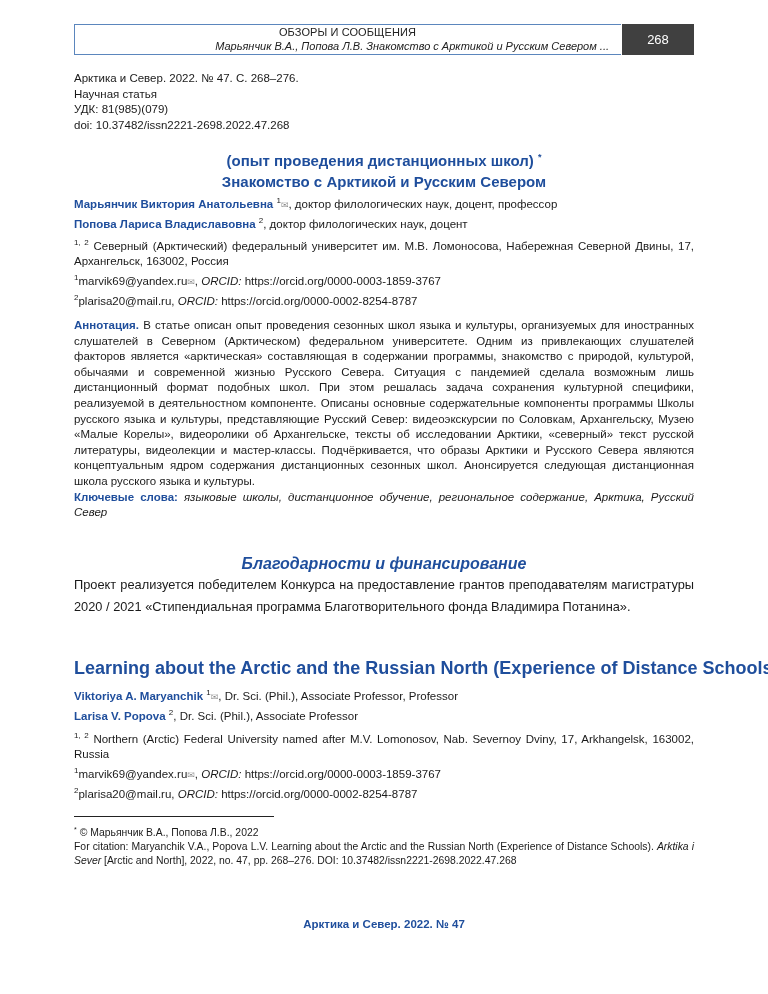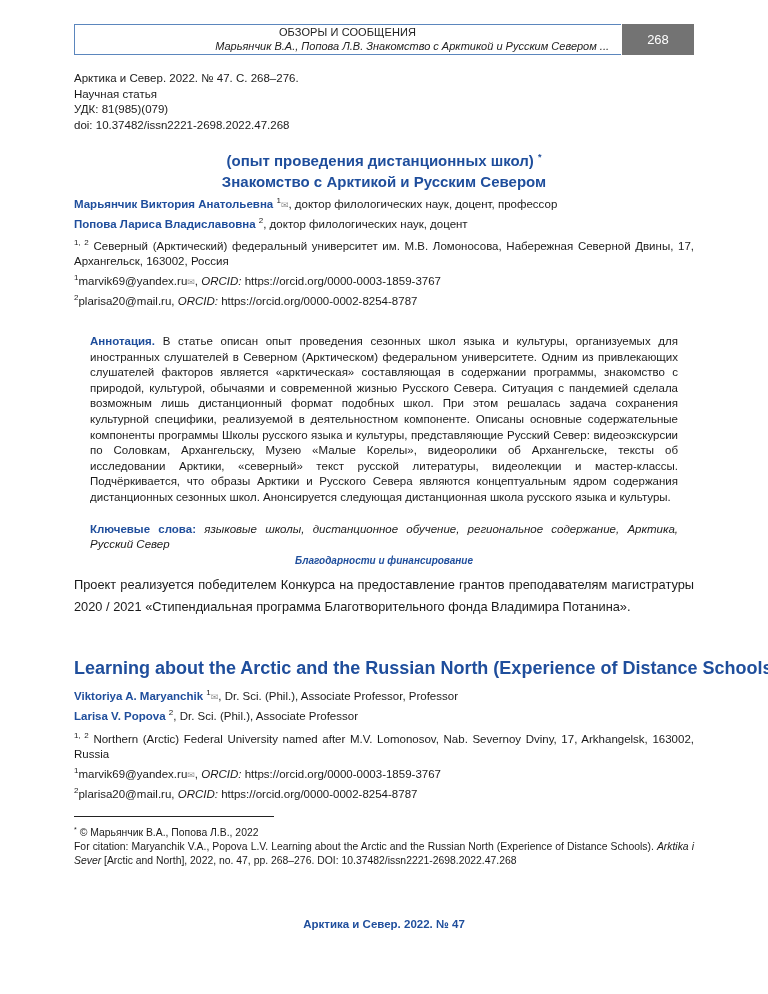--- a/index.html
+++ b/index.html
@@ -17,21 +17,21 @@
     .run-header .sec {
       position: absolute; left: 0; top: 2px; width: 547px; text-align: center;
       font-size: 11px; letter-spacing: 0.1px; color: #222;
     }
     .run-header .short {
       position: absolute; left: 0; top: 16px; width: 535px; text-align: right;
       font-size: 11px; font-style: italic; color: #222;
     }
     .run-header .pg {
       position: absolute; left: 548px; top: 0; width: 72px; height: 31px;
-      background: #737373; color: #fff; font-size: 13px;
+      background: #404040; color: #fff; font-size: 13px;
       display: flex; align-items: center; justify-content: center;
     }
 
     .meta { position: absolute; left: 74px; top: 71px; font-size: 11.5px; line-height: 15.5px; color: #1a1a1a; }
 
     .title-ru {
       position: absolute; left: 74px; top: 147px; width: 620px; text-align: center;
       font-size: 15px; font-weight: bold; color: #1f4e9c; line-height: 21px;
     }
     .title-ru sup { font-size: 9px; }
@@ -43,26 +43,26 @@
 
     .affil { position: absolute; left: 74px; width: 620px; font-size: 11.5px; line-height: 15.5px; text-align: justify; }
     .affil sup { font-size: 8px; }
     .affil i { font-style: italic; }
 
     .abstract {
       position: absolute; left: 74px; top: 318px; width: 620px;
       font-size: 11.5px; line-height: 15.6px; text-align: justify; hyphens: manual;
     }
     .abstract .lbl { color: #1f4e9c; font-weight: bold; }
-    .abstract p { margin: 16px; }
+    .abstract p { margin: 0; }
     .kw { font-style: italic; }
 
     .ack-title {
       position: absolute; left: 74px; top: 555px; width: 620px; text-align: center;
-      font-size: 10px; font-weight: bold; font-style: italic; color: #1f4e9c;
+      font-size: 16px; font-weight: bold; font-style: italic; color: #1f4e9c;
     }
     .ack-body {
       position: absolute; left: 74px; top: 574px; width: 620px;
       font-size: 12.8px; line-height: 21.5px; text-align: justify;
     }
 
     .title-en {
       position: absolute; left: 74px; top: 658px; width: 620px; text-align: center;
       font-size: 18px; font-weight: bold; color: #1f4e9c; white-space: nowrap;
     }

